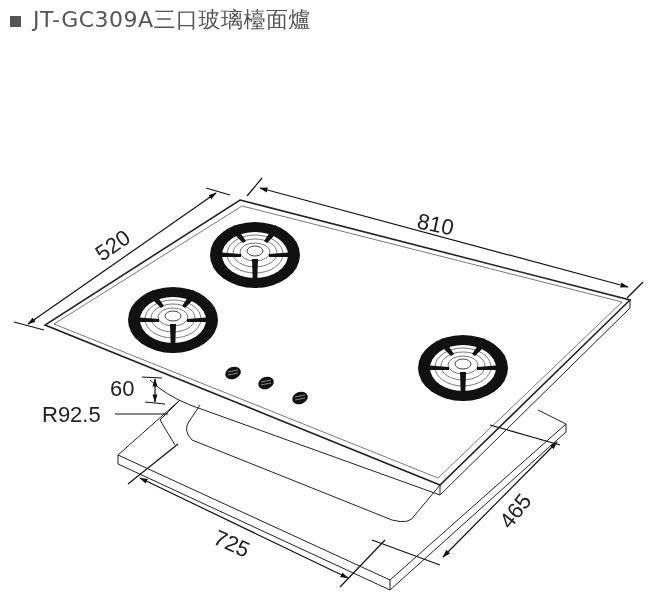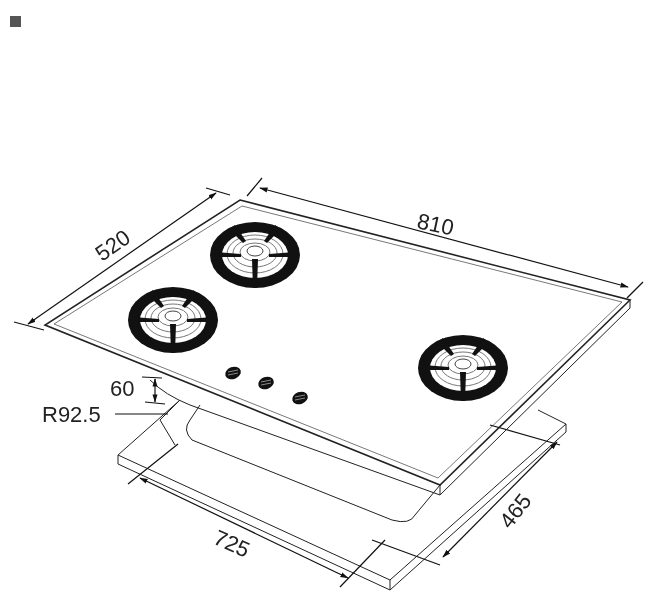--- a/index.html
+++ b/index.html
@@ -10,20 +10,21 @@
   .title .text { font-size: 22px; color: #555; letter-spacing: 0.5px; }
   svg.drawing { position: absolute; left: 0; top: 0; }
   .dim { font-family: "Liberation Sans", sans-serif; font-size: 22px; fill: #222; }
   .lbl { font-family: "Liberation Sans", sans-serif; font-size: 22px; fill: #222; }
 </style>
 </head>
 <body>
 
 <div class="title">
   <span class="bullet"></span>
+  <span class="text">JT-GC309A三口玻璃檯面爐</span>
 </div>
 
 <svg class="drawing" width="650" height="600" viewBox="0 0 650 600">
   <defs>
     <marker id="arr" viewBox="0 0 10 10" refX="9" refY="5" markerWidth="7" markerHeight="7" orient="auto-start-reverse">
       <path d="M0,2 L10,5 L0,8 z" fill="#111"></path>
     </marker>
     <g id="burner">
       <ellipse cx="0" cy="0" rx="45" ry="33" fill="#111"></ellipse>
       <ellipse cx="0" cy="0" rx="33" ry="23" fill="#fff"></ellipse>

